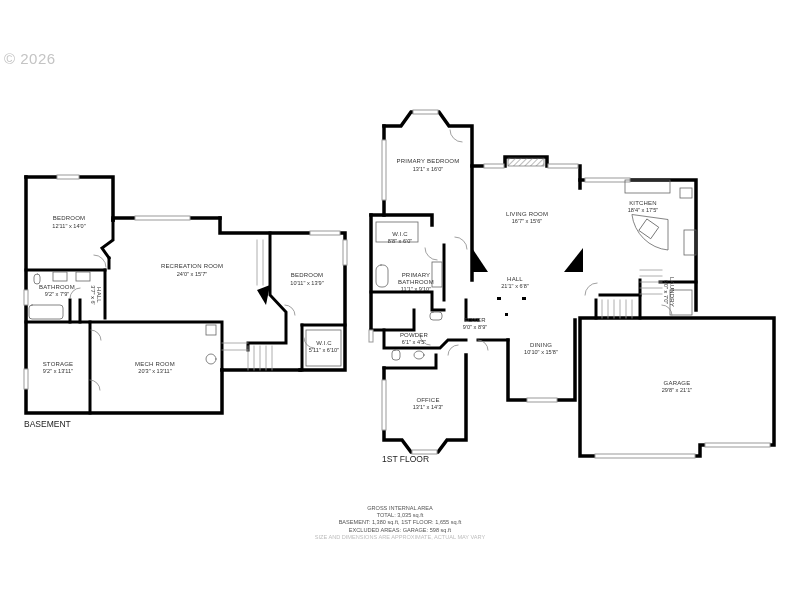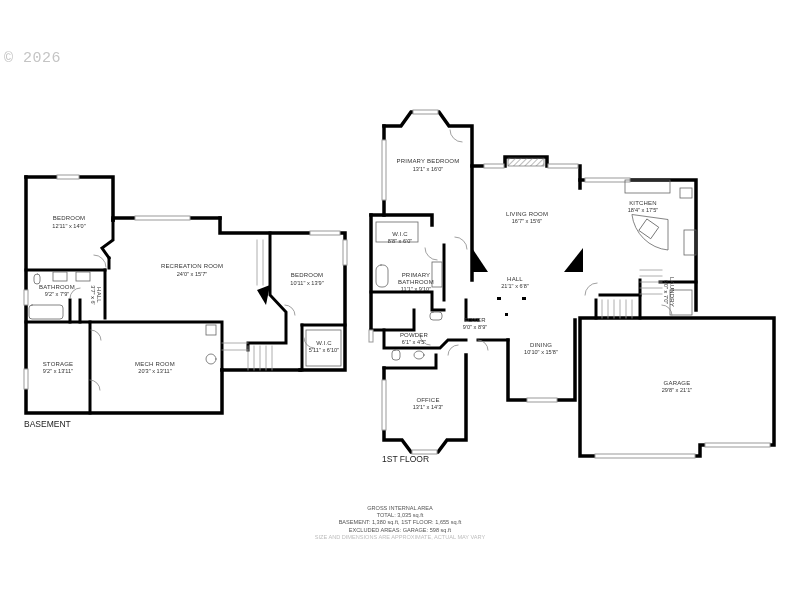--- a/index.html
+++ b/index.html
@@ -1,17 +1,17 @@
 <!DOCTYPE html>
 <html><head>
 <meta charset="utf-8">
 <style>
   html, body { margin:0; padding:0; background:#ffffff; }
   body { width:800px; height:600px; position:relative; overflow:hidden; font-family:"DejaVu Sans", sans-serif; }
-  .copyright { position:absolute; left:4px; top:50px; font-size:15px; color:#c4c4c4; letter-spacing:0.5px; font-family:Liberation Mono, monospace; }
+  .copyright { position:absolute; left:4px; top:50px; font-size:15px; color:#c4c4c4; letter-spacing:0.5px; font-family:Liberation Sans, sans-serif; }
   svg.plan { position:absolute; left:0; top:0; }
   .lbl { font-family:"Liberation Sans", sans-serif; fill:#333; text-anchor:middle; }
   .rname { font-size:6px; letter-spacing:0.2px; }
   .rdim { font-size:5.6px; }
   .flr { font-family:"Liberation Sans", sans-serif; font-size:8.5px; fill:#222; }
   .footer { position:absolute; left:0; width:800px; top:505px; text-align:center; font-family:"Liberation Sans", sans-serif; color:#555; font-size:5.6px; line-height:7.2px; }
   .footer .disc { color:#bdbdbd; }
 </style>
 </head>
 <body>

